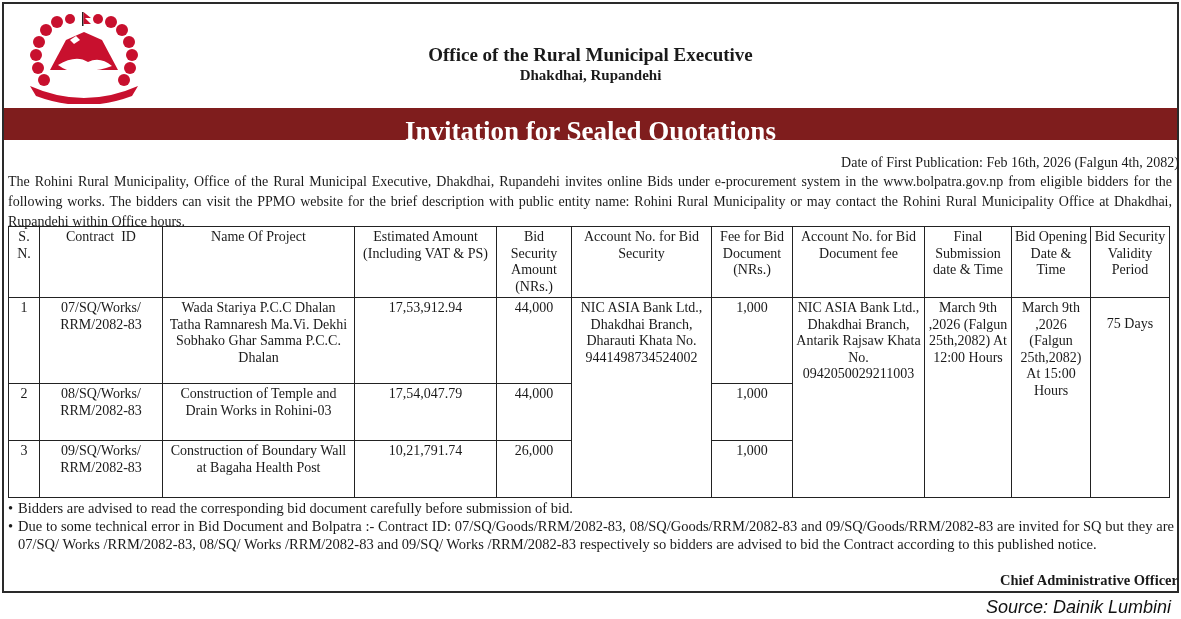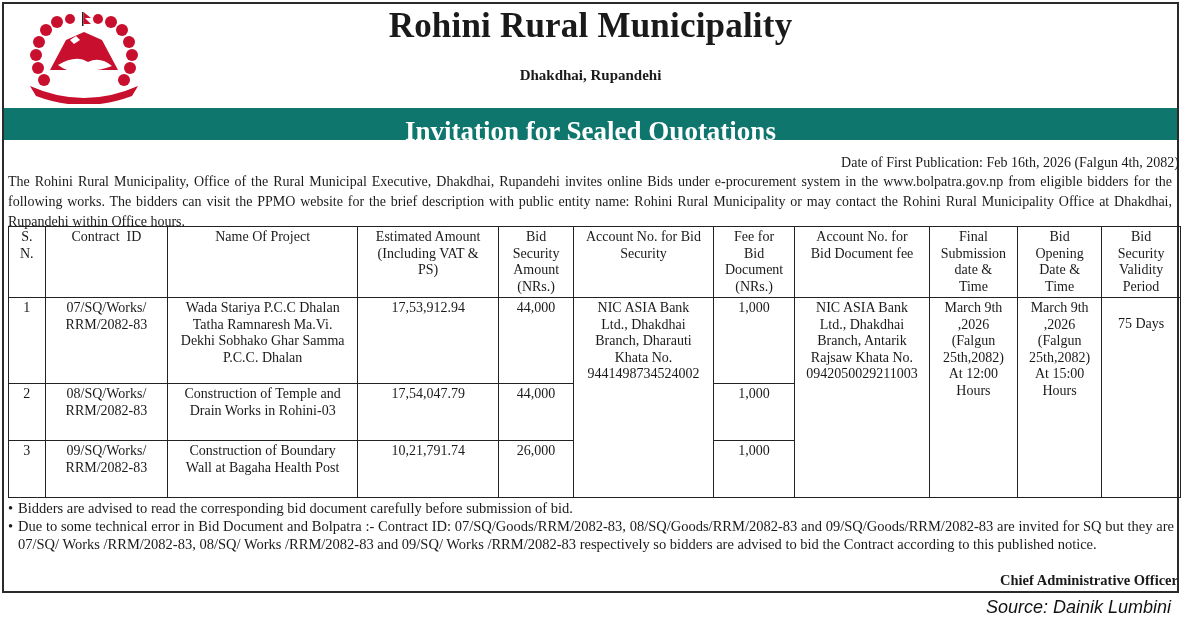--- a/index.html
+++ b/index.html
@@ -9,27 +9,27 @@
   .frame { position: absolute; left: 2px; top: 2px; width: 1177px; height: 591px; border: 2px solid #2a2a2a; background: #fff; }
 
   .header { position: absolute; left: 0; top: 0; width: 1173px; height: 103px; }
   .logo { position: absolute; left: 22px; top: 6px; width: 116px; height: 94px; }
   .title { position: absolute; left: 0; width: 1173px; text-align: center; }
   .t1 { top: 2px; font-size: 35px; font-weight: bold; letter-spacing: 0.2px; }
   .t2 { top: 40px; font-size: 19px; font-weight: bold; }
   .t3 { top: 63px; font-size: 15px; font-weight: bold; }
   .t4 { top: 84px; font-size: 15px; font-weight: bold; }
 
-  .band { position: absolute; left: 0; top: 104px; width: 1173px; height: 32px; background: #0f766e; color: #fff; text-align: center; font-size: 27px; font-weight: bold; line-height: 46px; }
+  .band { position: absolute; left: 0; top: 104px; width: 1173px; height: 32px; background: #7f1d1d; color: #fff; text-align: center; font-size: 27px; font-weight: bold; line-height: 46px; }
 
   .pubdate { position: absolute; right: 2px; top: 155px; font-size: 14px; }
   .intro { position: absolute; left: 8px; top: 172px; width: 1164px; font-size: 14px; line-height: 20px; text-align: justify; }
 
   table.tbl { position: absolute; left: 8px; top: 226px; border-collapse: collapse; table-layout: fixed; font-size: 14px; line-height: 16.5px; }
-  table.tbl th, table.tbl td { border: 1.5px solid #222; text-align: center; vertical-align: top; padding: 2px 11px; font-weight: normal; }
+  table.tbl th, table.tbl td { border: 1.5px solid #222; text-align: center; vertical-align: top; padding: 2px 3px; font-weight: normal; }
   table.tbl th { height: 70px; }
   tr.r1 td { height: 86px; }
   tr.r2 td { height: 57px; }
   tr.r3 td { height: 57px; }
 
   .notes { position: absolute; left: 8px; top: 499px; width: 1166px; font-size: 14.5px; line-height: 18px; }
   .note { position: relative; padding-left: 10px; text-align: justify; }
   .note .bullet { position: absolute; left: 0; top: 0; }
   .signer { position: absolute; right: 3px; top: 572px; font-size: 14.5px; font-weight: bold; }
 
@@ -65,21 +65,21 @@
         <circle cx="85" cy="12" r="6"></circle>
           <circle cx="72" cy="9" r="5"></circle>
         <path d="M24 60 L40 30 L58 22 L76 30 L92 60 Z"></path>
         <path d="M4 76 Q58 100 112 76 L106 86 Q58 104 10 86 Z"></path>
         <rect x="56" y="2" width="1.5" height="14" fill="#222"></rect>
         <path d="M57.5 2 L65 8 L59 8 L65 14 L57.5 14 Z"></path>
       </g>
       <path d="M32 55 Q50 44 62 52 Q74 46 86 56 Q70 62 56 60 Q44 64 32 55 Z" fill="#fff"></path>
       <path d="M44 30 L50 26 L54 30 L48 34 Z" fill="#fff"></path>
     </svg>
-    <div class="title t1">Rohini Rural Municipality</div>
+    <div class="title t2">Office of the Rural Municipal Executive</div>
     <div class="title t3">Dhakdhai, Rupandehi</div>
   </div>
 
   <div class="band">Invitation for Sealed Quotations</div>
 </div>
 
 <div class="pubdate">Date of First Publication: Feb 16th, 2026 (Falgun 4th, 2082)</div>
 <div class="intro">The  Rohini Rural Municipality, Office of the Rural Municipal Executive, Dhakdhai, Rupandehi invites online Bids under e-procurement system in the www.bolpatra.gov.np from eligible bidders for the following works. The bidders can visit the PPMO website for the brief description with public entity name: Rohini Rural Municipality or may contact the Rohini Rural Municipality Office at Dhakdhai, Rupandehi within Office hours.</div>
 
 <table class="tbl">

